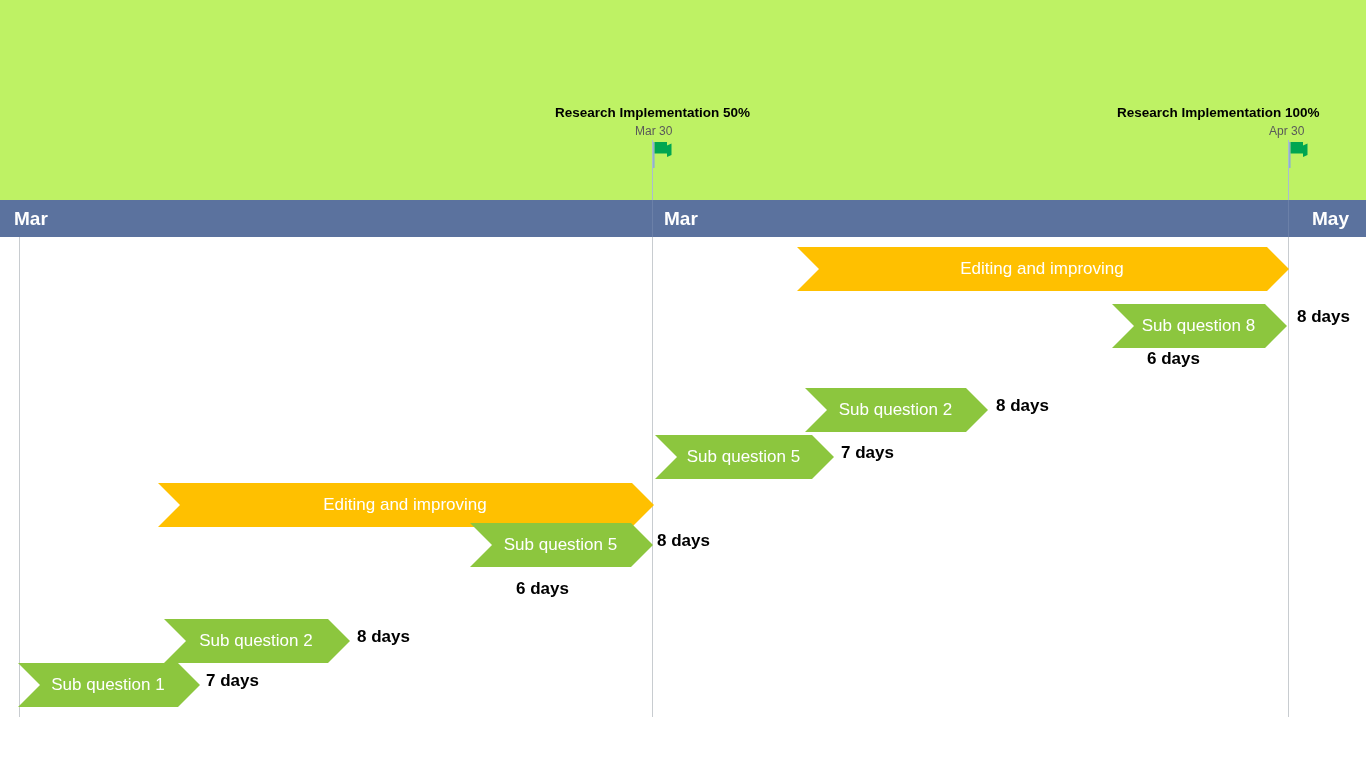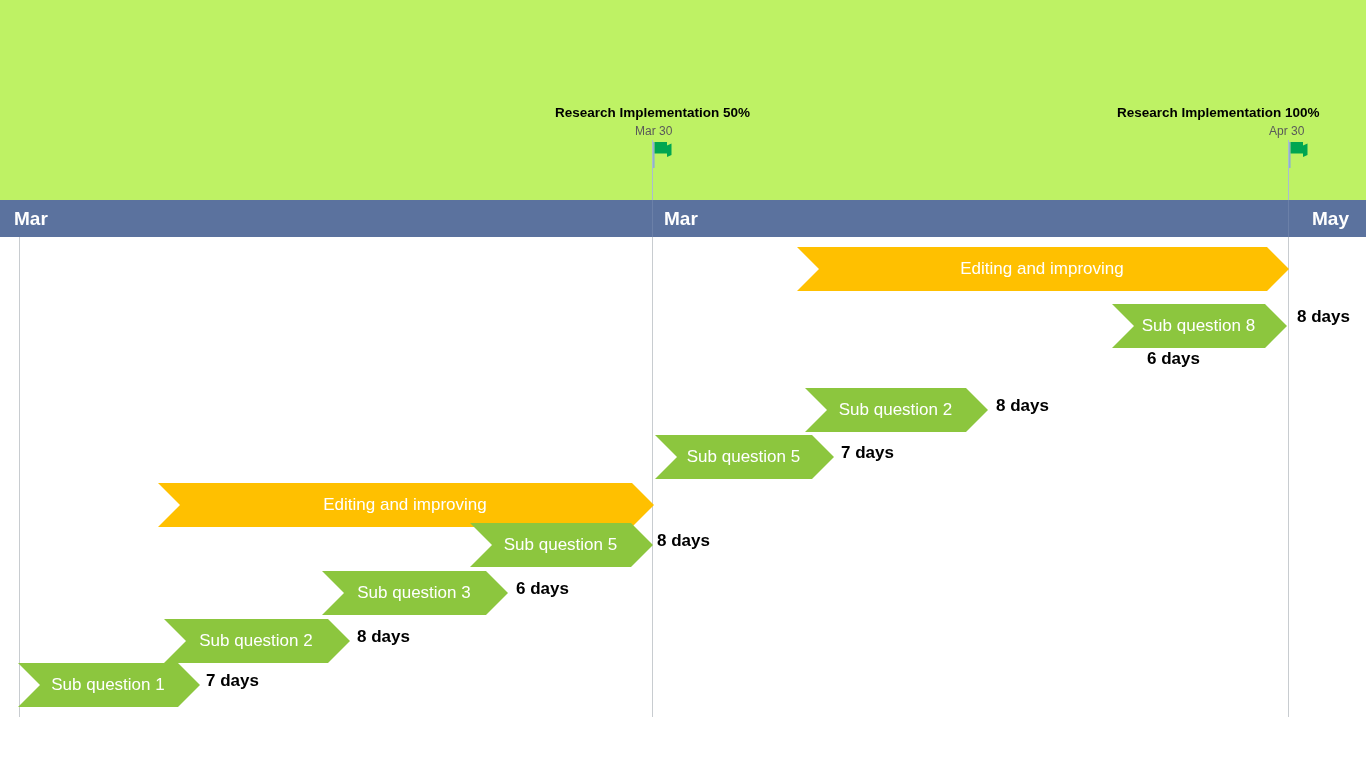--- a/index.html
+++ b/index.html
@@ -212,23 +212,20 @@
 
     <div class="bar orange" style="left:158px; width:496px; top:246px;">
       <span class="bar-label">Editing and improving</span>
     </div>
 
     <div class="bar green" style="left:470px; width:183px; top:286px;">
       <span class="bar-label">Sub question 5</span>
     </div>
     <div class="duration" style="left:657px; top:282px;">8 days</div>
 
-    <div class="bar green" style="left:322px; width:186px; top:334px;">
-      <span class="bar-label">Sub question 3</span>
-    </div>
     <div class="duration" style="left:516px; top:330px;">6 days</div>
 
     <div class="bar green" style="left:164px; width:186px; top:382px;">
       <span class="bar-label">Sub question 2</span>
     </div>
     <div class="duration" style="left:357px; top:378px;">8 days</div>
 
     <div class="bar green" style="left:18px; width:182px; top:426px;">
       <span class="bar-label">Sub question 1</span>
     </div>

